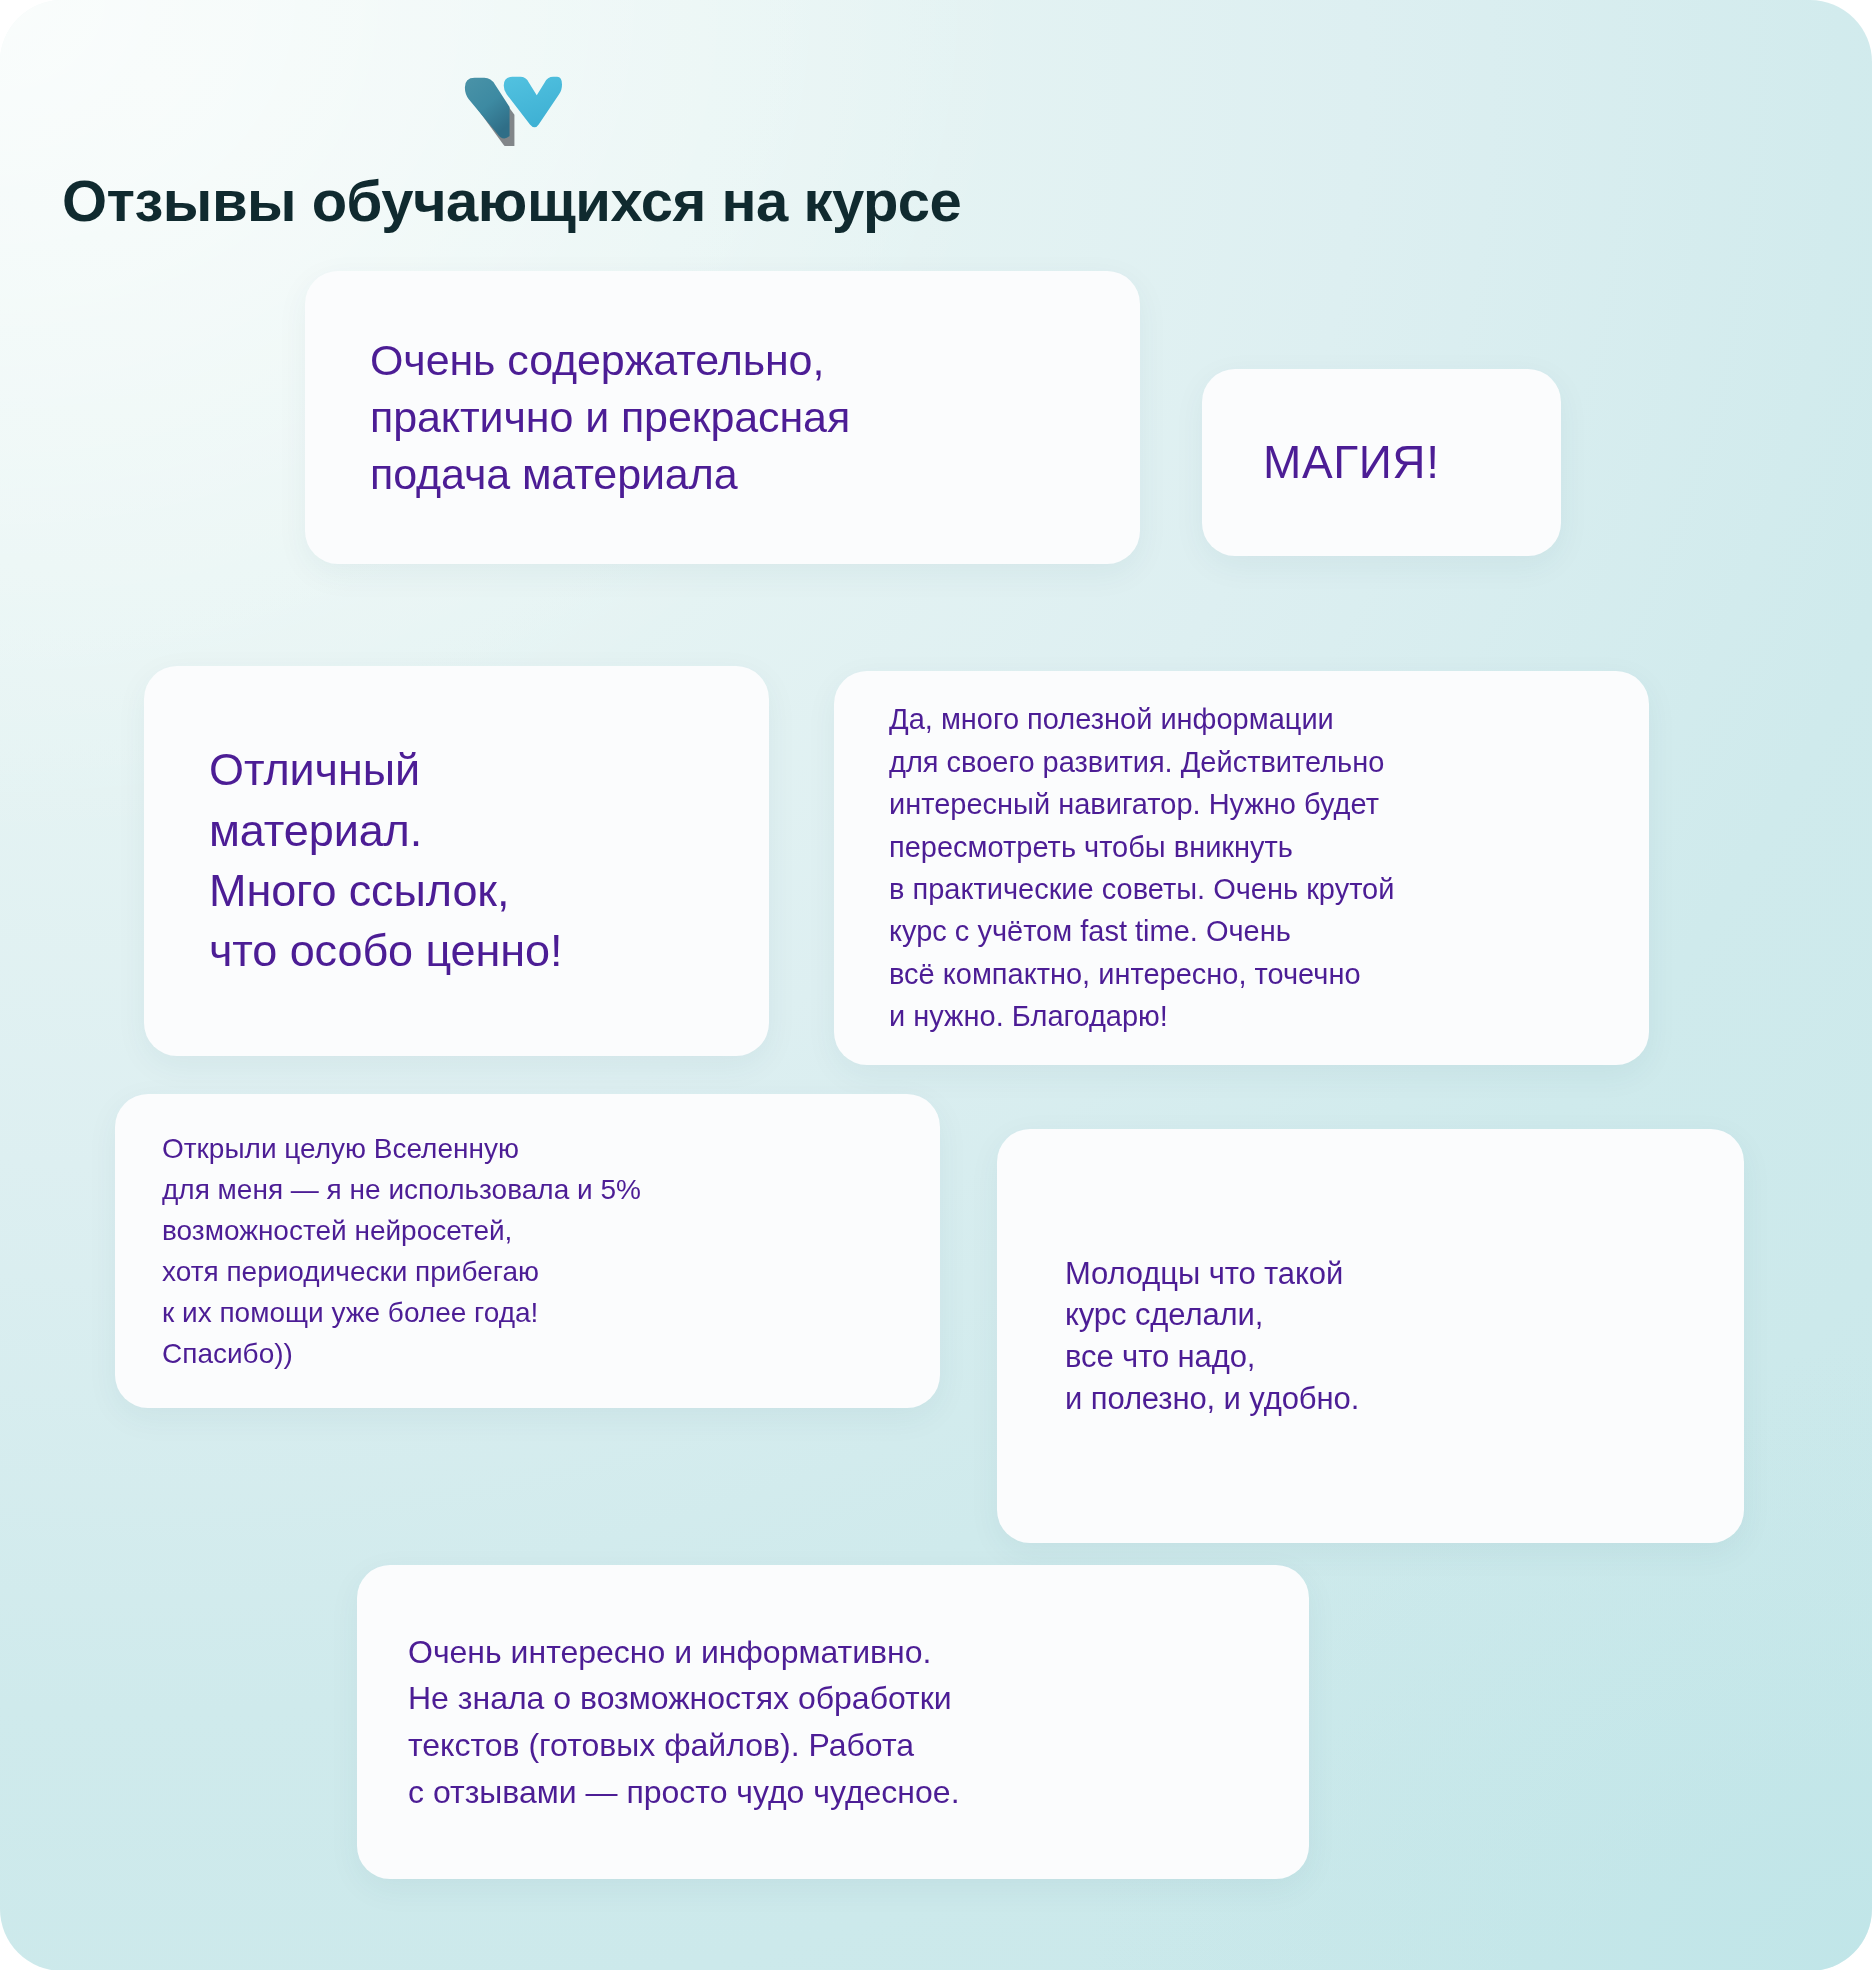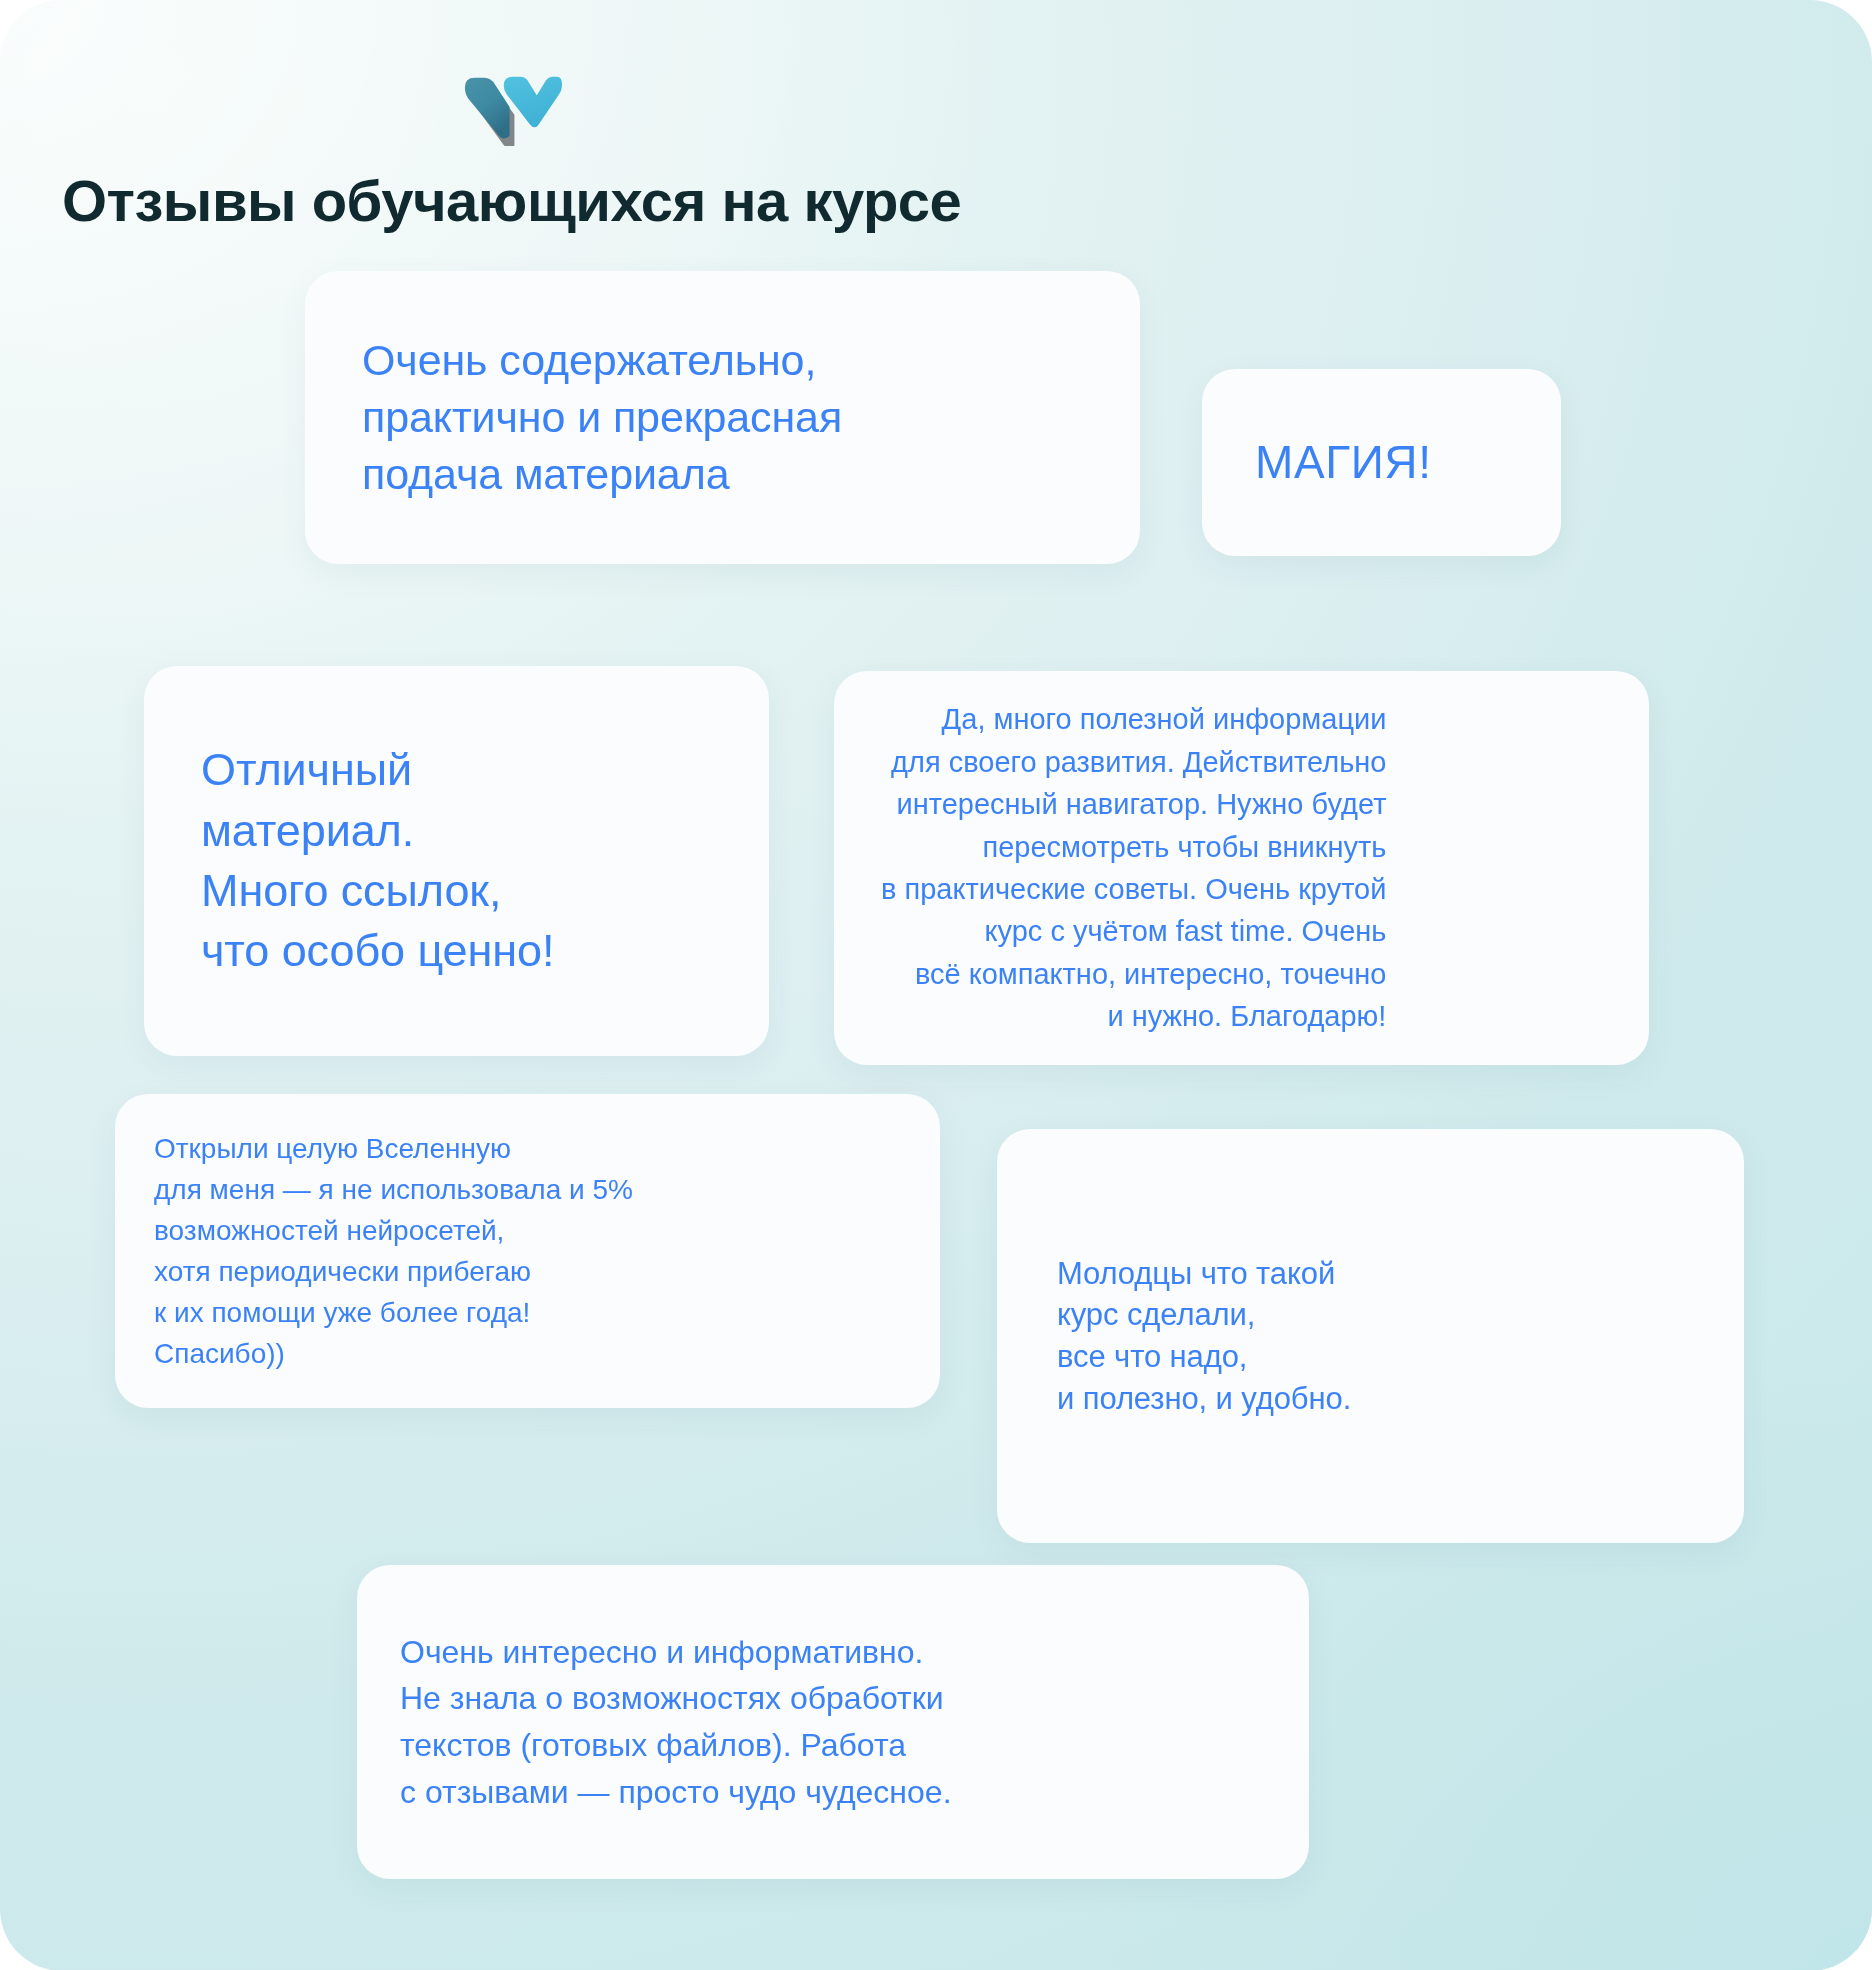--- a/index.html
+++ b/index.html
@@ -66,36 +66,36 @@
     position: absolute;
     background: #fbfcfd;
     border-radius: 33px;
     box-sizing: border-box;
     display: flex;
     align-items: center;
     box-shadow: 0 9.8px 33px rgba(26, 78, 90, 0.055);
     z-index: 2;
   }
   .card p {
-    margin: 0;
-    color: #3b82f6;
+    margin: 8px;
+    color: #4c1d95;
     white-space: pre-line;
   }
 
   
   .card.big p   { font-size: 43px; line-height: 1.30; font-weight: 400; letter-spacing: -0.1px; }
   
   .card.small p { font-size: 29px; line-height: 1.44; font-weight: 400; letter-spacing: 0px; }
   
   .card.mini p  { font-size: 46px; line-height: 1.2;  font-weight: 400; letter-spacing: 0.6px; }
 
   #card-1 { left: 305px; top: 271px;  width: 835px; height: 293px; padding: 0 57px; }
   #card-2 { left: 1202px; top: 369px; width: 359px; height: 187px; padding: 8px 53px; }
   #card-3 { left: 144px;  top: 666px; width: 625px; height: 390px; padding: 0 57px; }
-  #card-4 { left: 834px;  top: 671px; width: 815px; height: 394px; padding: 8px 47px; text-align: right; }
+  #card-4 { left: 834px;  top: 671px; width: 815px; height: 394px; padding: 8px 47px; }
   #card-5 { left: 115px;  top: 1094px; width: 825px; height: 314px; padding: 0 39px; }
   #card-6 { left: 997px; top: 1129px; width: 747px; height: 414px; padding: 0 60px; }
   #card-7 { left: 357px;  top: 1565px; width: 952px; height: 314px; padding: 0 43px; }
 
   #card-5 p { font-size: 28px; line-height: 1.47; }
   #card-4 p { font-size: 29px; line-height: 1.465; }
   #card-7 p { font-size: 32px; line-height: 1.46; }
   #card-3 p { font-size: 45px; line-height: 1.34; }
   #card-6 p { font-size: 31px; line-height: 1.34; }
   #card-1 p { font-size: 43px; line-height: 1.33; }

